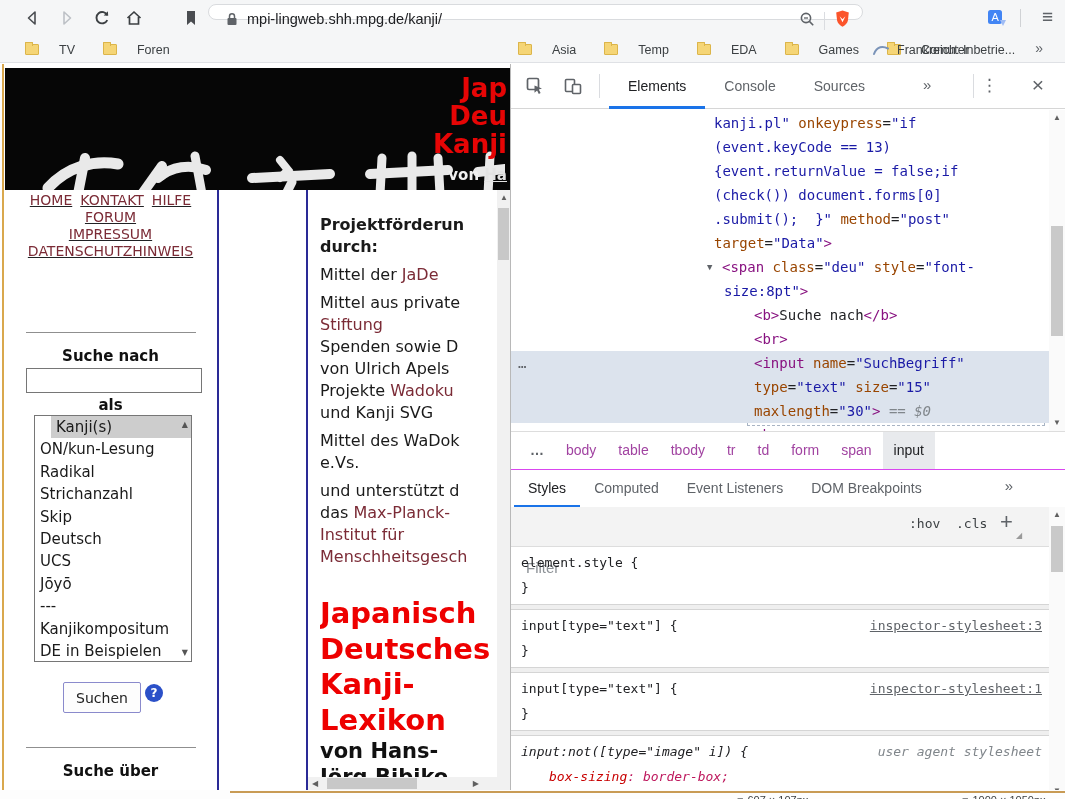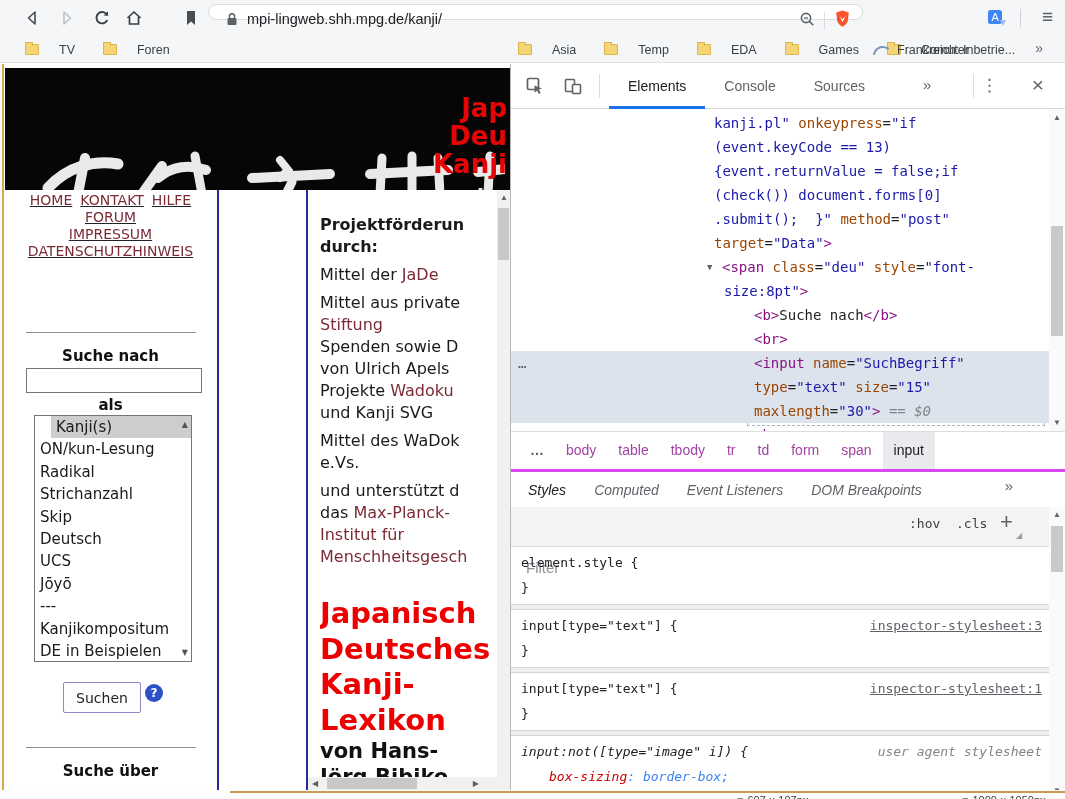--- a/index.html
+++ b/index.html
@@ -27,22 +27,22 @@
   .bm-item { display:flex; align-items:center; gap:20px; cursor:pointer; white-space:nowrap; }
   .folder-icon { width:14px; height:11px; background:#f5d576; border:1px solid #dcb54a; border-radius:1px; position:relative; }
   .folder-icon::before { content:""; position:absolute; left:-1px; top:-3px; width:6px; height:3px; background:#f5d576; border:1px solid #dcb54a; border-bottom:none; border-radius:1px 1px 0 0; }
   .bm-link { position:absolute; left:872px; top:0; height:27px; display:flex; align-items:center; gap:7px; cursor:pointer; }
   .bm-more { position:absolute; right:22px; top:4px; font-size:14px; color:#5f6368; cursor:pointer; }
 
   
   .page { position:absolute; left:0; top:63px; width:510px; height:736px; background:#fff; overflow:hidden; }
   .site-lborder { position:absolute; left:2px; top:1px; width:2px; height:728px; background:#d9a84e; }
   .site-header { position:absolute; left:5px; top:5px; width:505px; height:122px; background:#060606; overflow:hidden; }
-  .site-title { position:absolute; right:3px; top:6px; text-align:right; color:#e60505; font-weight:bold; font-size:26px; line-height:28px; font-family:"DejaVu Sans", sans-serif;margin-top:20px; }
-  .site-byline { font-size:20px; font-weight:bold; color:#f0f0f0; margin-top:3px; }
+  .site-title { position:absolute; right:3px; top:6px; text-align:right; color:#e60505; font-weight:bold; font-size:26px; line-height:28px; font-family:"DejaVu Sans", sans-serif; }
+  .site-byline { font-size:15px; font-weight:bold; color:#f0f0f0; margin-top:3px; }
   .site-byline .byl-link { color:#e3e3e3; text-decoration:underline; cursor:pointer; }
   .calli { position:absolute; left:25px; bottom:-4px; }
 
   .vline1 { position:absolute; left:217px; top:127px; width:2px; height:663px; background:#2a2a96; }
   .vline2 { position:absolute; left:306px; top:127px; width:2px; height:663px; background:#2a2a96; }
 
   .sidebar { position:absolute; left:4px; top:127px; width:213px; height:609px; font-family:"DejaVu Sans", sans-serif; }
   .site-nav { position:absolute; left:0; top:2px; width:213px; text-align:center;text-decoration:underline; }
   .site-nav-row { height:17px; line-height:17px; font-size:14px; }
   .site-link { color:#7b2b36; text-decoration:none; margin:0 4px; cursor:pointer; }
@@ -100,42 +100,42 @@
   .sb1 { top:46px; height:321px; }
   .sb1-thumb { position:absolute; left:2px; top:116px; width:12px; height:110px; background:#c9c9c9; }
   .sb2 { top:443px; height:292px; }
   .sb2-thumb { position:absolute; left:2px; top:19px; width:12px; height:46px; background:#c9c9c9; }
 
   .dt-crumbs { position:absolute; left:0; top:367px; width:555px; height:38px; border-top:1px solid #ddd; display:flex; align-items:stretch; padding-left:8px; font-size:14px; }
   .crumb { line-height:37px; padding:0 11px; color:#a143a1; cursor:pointer; white-space:nowrap; }
   .crumb.dots { color:#5f6368; font-weight:bold; }
   .crumb.act { background:#e8eaed; color:#202124; }
 
-  .dt-stabs { position:absolute; left:0; top:405px; width:555px; height:38px; border-top:3px solid #d946ef; display:flex; padding-left:3px;font-style:italic; }
+  .dt-stabs { position:absolute; left:0; top:405px; width:555px; height:38px; border-top:1px solid #d946ef; display:flex; padding-left:3px; }
   .dt-stab { height:38px; line-height:37px; padding:0 14px; font-size:14px; color:#5f6368; border-bottom:3px solid transparent; cursor:pointer; white-space:nowrap; }
   .dt-stab.act { color:#202124; border-bottom-color:#1a73e8; }
   .dt-smore { position:absolute; right:52px; top:8px; font-size:15px; color:#5f6368; cursor:pointer; }
 
   .dt-filter { position:absolute; left:0; top:443px; width:539px; height:40px; background:#f3f3f3; border-bottom:1px solid #ddd; }
   .filter-input { position:absolute; left:3px; top:6px; width:390px; height:28px; border:none; background:#fff; font-size:15px; padding:0 12px; color:#202124; font-family:"Liberation Sans", sans-serif;margin-top:40px; }
   .filter-input::placeholder { color:#8b9095; }
   .ftag { position:absolute; top:9px; font-family:"DejaVu Sans Mono", monospace; font-size:13px; color:#3c4043; cursor:pointer; }
   .f-hov { left:398px; } .f-cls { left:445px; }
   .f-add { left:489px; top:2px; font-size:22px; color:#5f6368; font-family:"Liberation Sans", sans-serif; }
   .f-corner { position:absolute; left:505px; top:24px; font-size:8px; color:#9a9a9a; }
 
   .dt-rules { position:absolute; left:0; top:483px; width:539px; height:252px; overflow:hidden; font-family:"DejaVu Sans Mono", monospace; font-size:13px; line-height:25px; color:#202124; }
   .rule { padding:3px 0 4px 10px; }
   .rule-div { height:6px; background:#efefef; border-top:1px solid #d5d5d5; border-bottom:1px solid #d5d5d5; }
   .rrow { display:flex; white-space:pre; }
   .rlink { margin-left:auto; margin-right:8px; color:#5f6368; text-decoration:underline; cursor:pointer; }
   .rua { margin-left:auto; margin-right:8px; color:#80868b; font-style:italic; }
   .rule.ua { font-style:italic; }
   .prow { padding-left:28px; }
-  .pname { color:#c80000; } .pval { color:#3b82f6; }
+  .pname { color:#c80000; } .pval { color:#be185d; }
 
   
   .bstrip { position:absolute; left:0; top:790px; width:1065px; height:9px; background:#fdfdfd; z-index:5; }
   .bstrip-line { position:absolute; left:230px; top:1px; width:835px; height:2px; background:#c89b55; }
   .dimfrag { position:absolute; top:4px; font-size:11px; color:#3c4043; white-space:nowrap; }
   .dim0 { left:737px; } .dim1 { left:962px; }
   .dim-icon { margin-right:4px; color:#5f6368; }
 </style>
 </head>
 <body>

